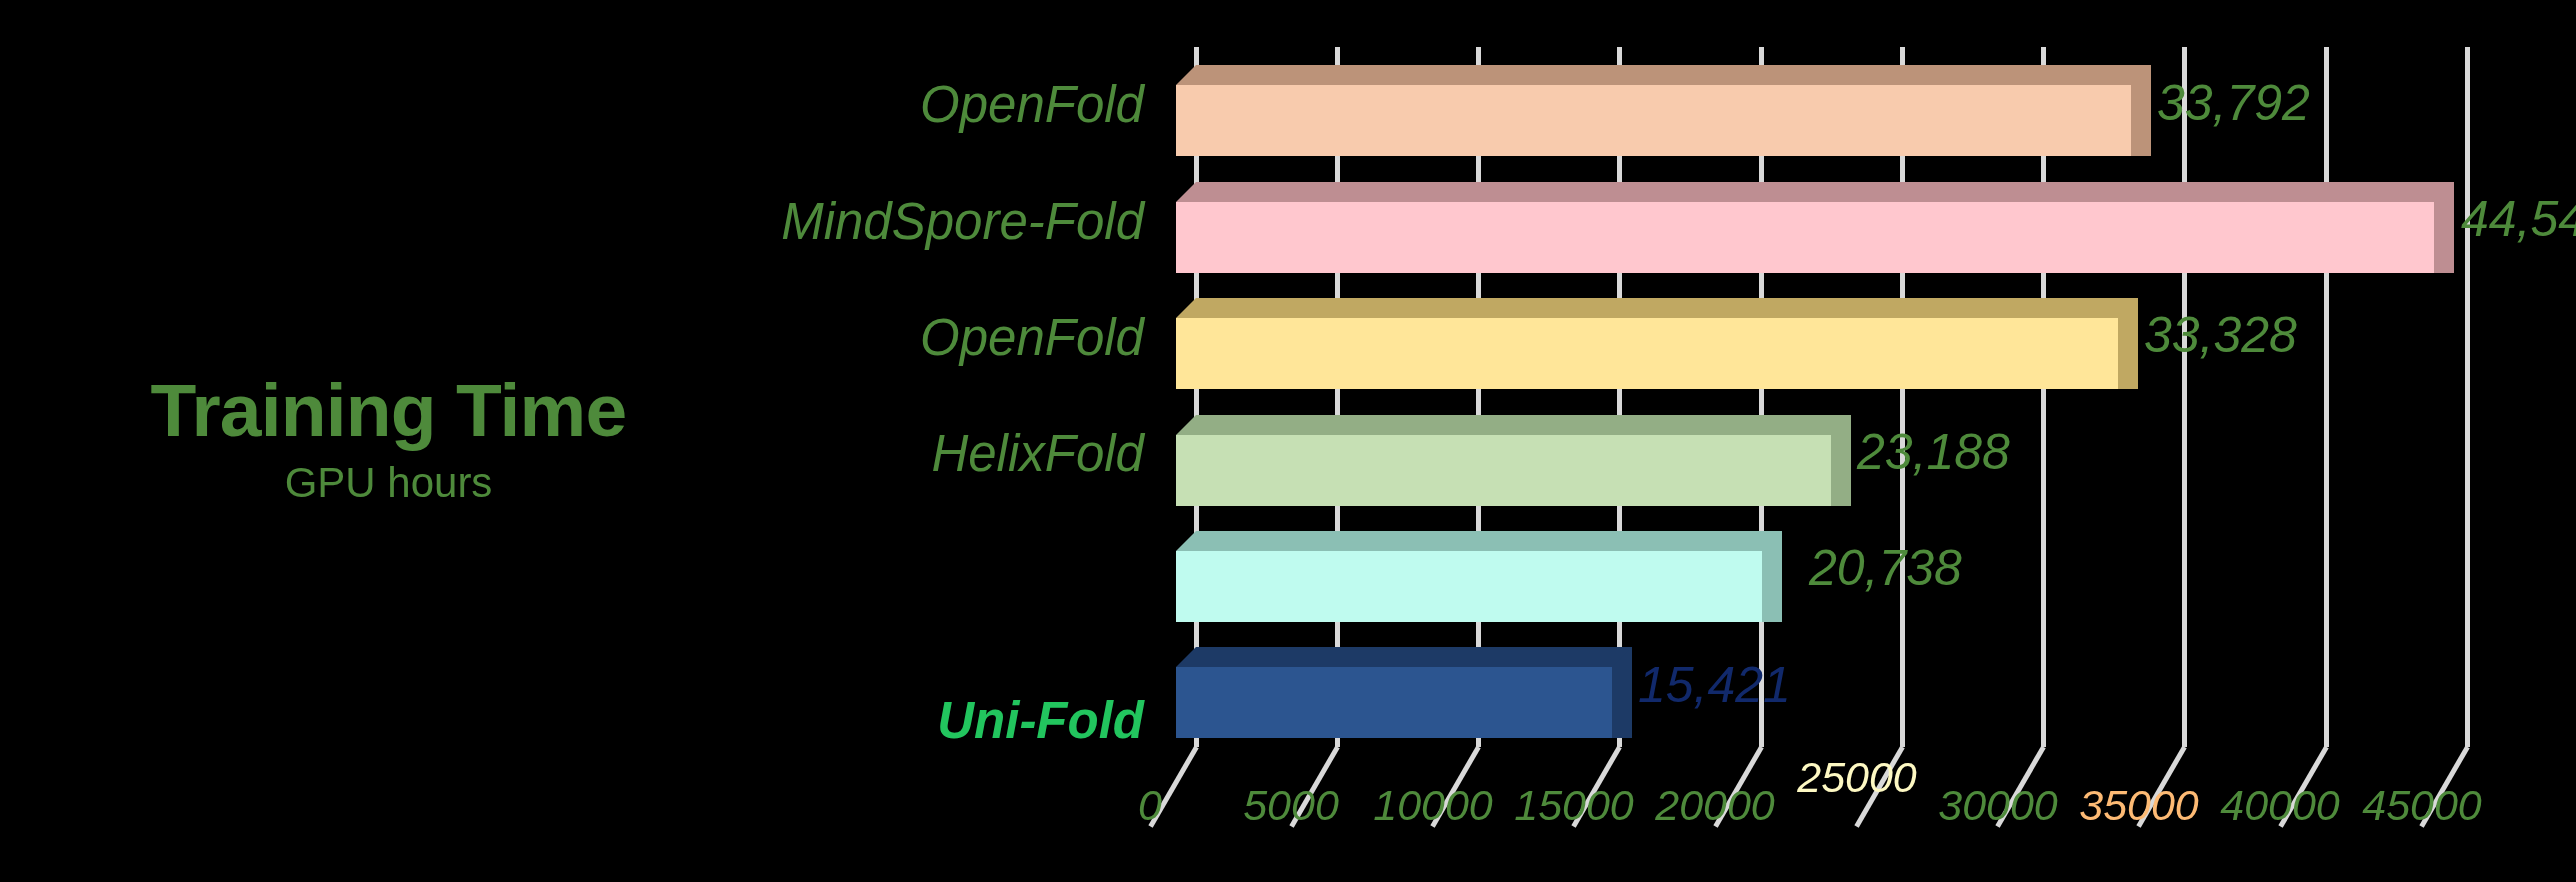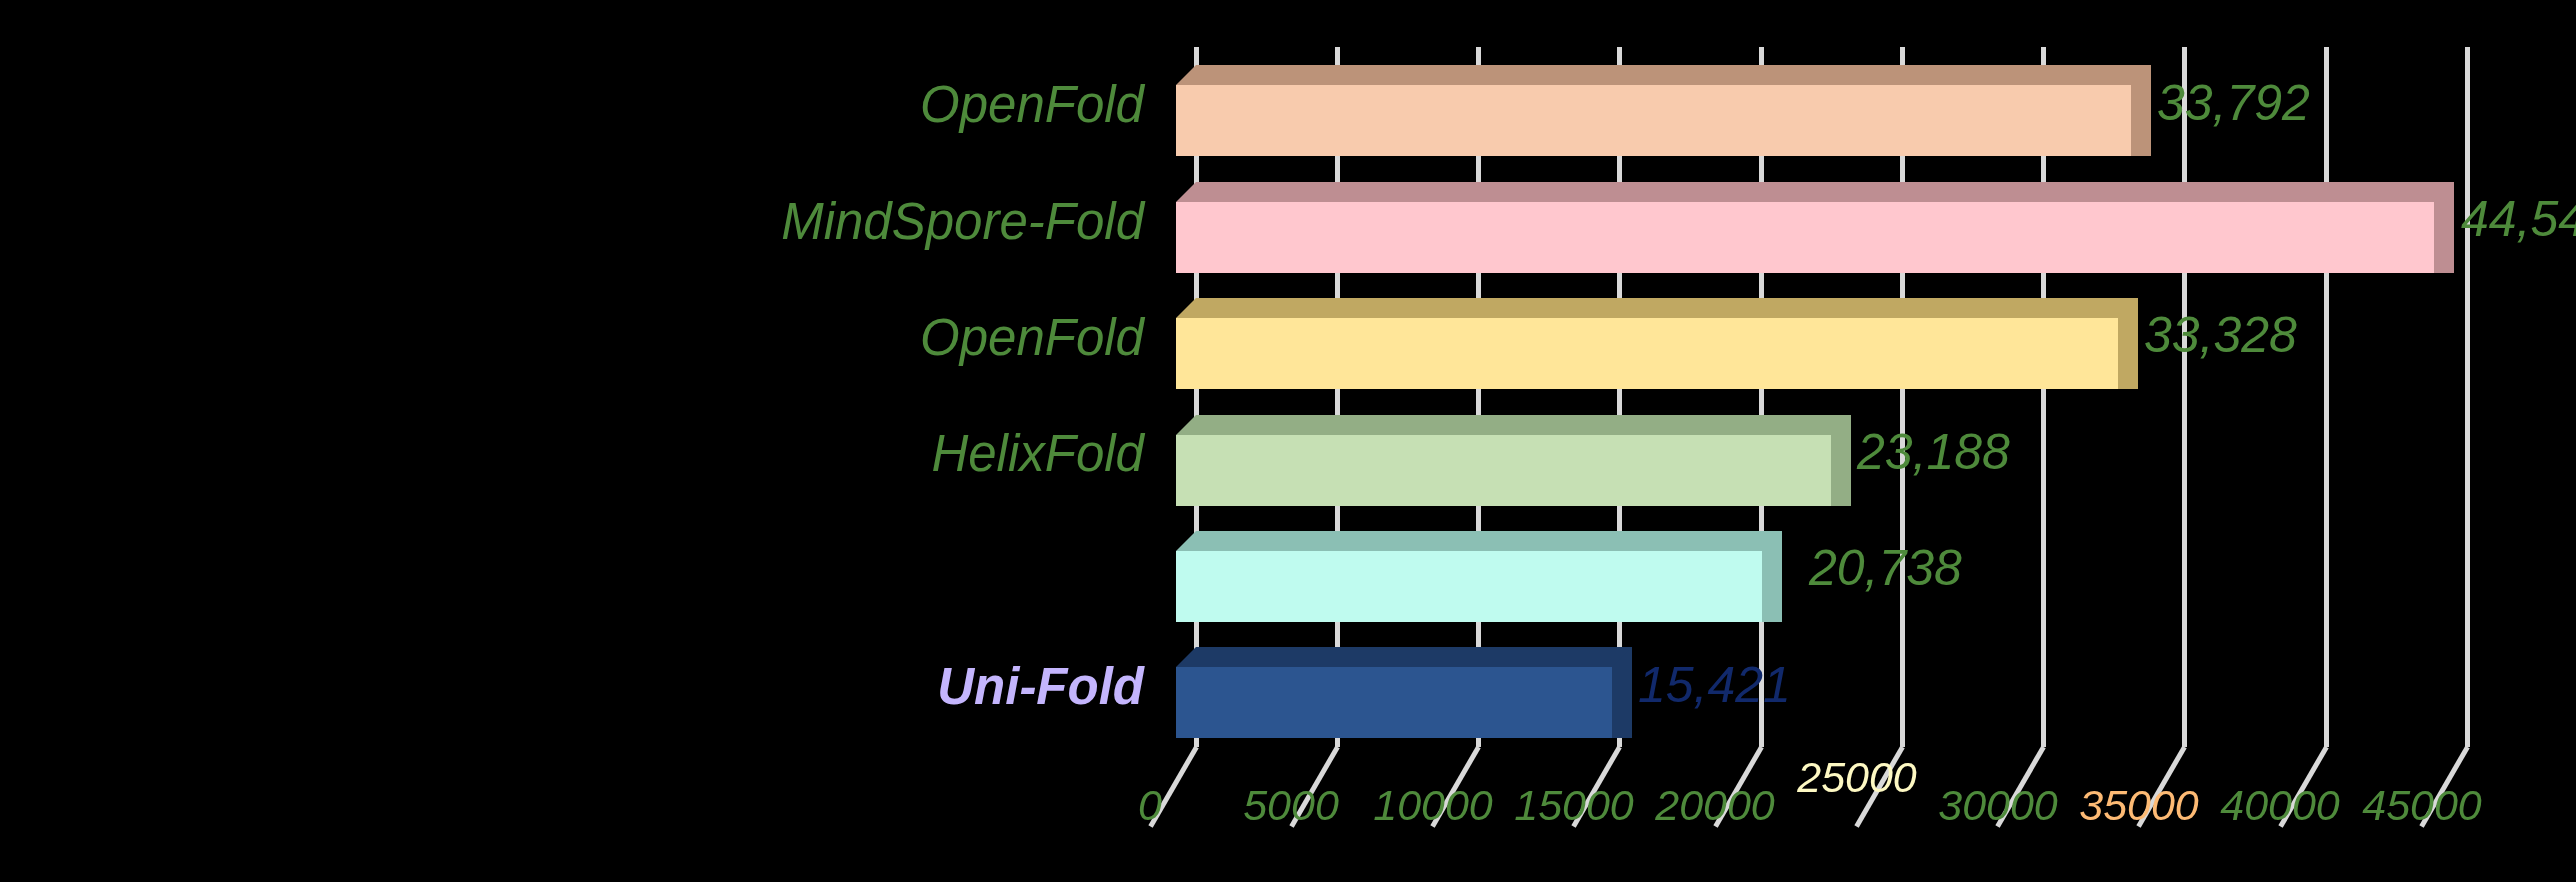--- a/index.html
+++ b/index.html
@@ -38,20 +38,24 @@
 
   
   .tick-label{position:absolute;font-size:43px;font-style:italic;white-space:nowrap;
               line-height:1;text-align:center;transform:translateX(-50%);}
 </style>
 </head>
 <body>
 
 <div id="stage">
 
+  <div id="titleblock">
+    <div id="chart-title" style="color: rgb(78, 138, 59);">Training Time</div>
+    <div id="chart-subtitle" style="color: rgb(78, 138, 59);">GPU hours</div>
+  </div>
 
   <div id="plot">
       <div class="gridline" style="left: 1194px; top: 47px; height: 700px; background: rgb(217, 217, 217);"></div>
       <div class="grid-diag" style="left: 1194px; top: 747px; height: 92px; background: rgb(217, 217, 217); transform: rotate(30deg); transform-origin: center top;"></div>
       <div class="gridline" style="left: 1335px; top: 47px; height: 700px; background: rgb(217, 217, 217);"></div>
       <div class="grid-diag" style="left: 1335px; top: 747px; height: 92px; background: rgb(217, 217, 217); transform: rotate(30deg); transform-origin: center top;"></div>
       <div class="gridline" style="left: 1476px; top: 47px; height: 700px; background: rgb(217, 217, 217);"></div>
       <div class="grid-diag" style="left: 1476px; top: 747px; height: 92px; background: rgb(217, 217, 217); transform: rotate(30deg); transform-origin: center top;"></div>
       <div class="gridline" style="left: 1617px; top: 47px; height: 700px; background: rgb(217, 217, 217);"></div>
       <div class="grid-diag" style="left: 1617px; top: 747px; height: 92px; background: rgb(217, 217, 217); transform: rotate(30deg); transform-origin: center top;"></div>
@@ -99,21 +103,21 @@
         <div class="top" style="top: -20px; border-bottom-color: rgb(139, 191, 180); width: 586px;"></div>
         <div class="side" style="left: 586px; top: -20px; border-right-color: rgb(139, 191, 180); border-top-color: transparent; height: 71px; border-width: 20px 20px 0px 0px;"></div>
         <div class="front" style="background: rgb(191, 251, 239);"></div>
       </div>
       <div class="val-label" style="left: 1788px; top: 543px; color: rgb(78, 138, 59); margin-left: 21px;">20,738</div>
       <div class="bar" style="left: 1176px; top: 667px; width: 436px; height: 71px;">
         <div class="top" style="top: -20px; border-bottom-color: rgb(29, 58, 102); width: 436px;"></div>
         <div class="side" style="left: 436px; top: -20px; border-right-color: rgb(29, 58, 102); border-top-color: transparent; height: 71px; border-width: 20px 20px 0px 0px;"></div>
         <div class="front" style="background: rgb(44, 85, 144);"></div>
       </div>
-      <div class="cat-label highlight" style="top: 661px; color: #c4b5fd;">Uni-Fold</div>
+      <div class="cat-label highlight" style="top: 695px; color: #22c55e;">Uni-Fold</div>
       <div class="val-label highlight" style="left: 1638px; top: 660px; color: rgb(17, 41, 107);">15,421</div>
       <div class="tick-label" style="left: 1150px; top: 784px; color: rgb(78, 138, 59);">0</div>
       <div class="tick-label" style="left: 1291px; top: 784px; color: rgb(78, 138, 59);">5000</div>
       <div class="tick-label" style="left: 1433px; top: 784px; color: rgb(78, 138, 59);">10000</div>
       <div class="tick-label" style="left: 1574px; top: 784px; color: rgb(78, 138, 59);">15000</div>
       <div class="tick-label" style="left: 1715px; top: 784px; color: rgb(78, 138, 59);">20000</div>
       <div class="tick-label" style="left: 1857px; top: 756px; color: #fef9c3; font-style: italic;">25000</div>
       <div class="tick-label" style="left: 1998px; top: 784px; color: rgb(78, 138, 59);">30000</div>
       <div class="tick-label" style="left: 2139px; top: 784px; color: #fdba74;">35000</div>
       <div class="tick-label" style="left: 2280px; top: 784px; color: rgb(78, 138, 59);">40000</div>

